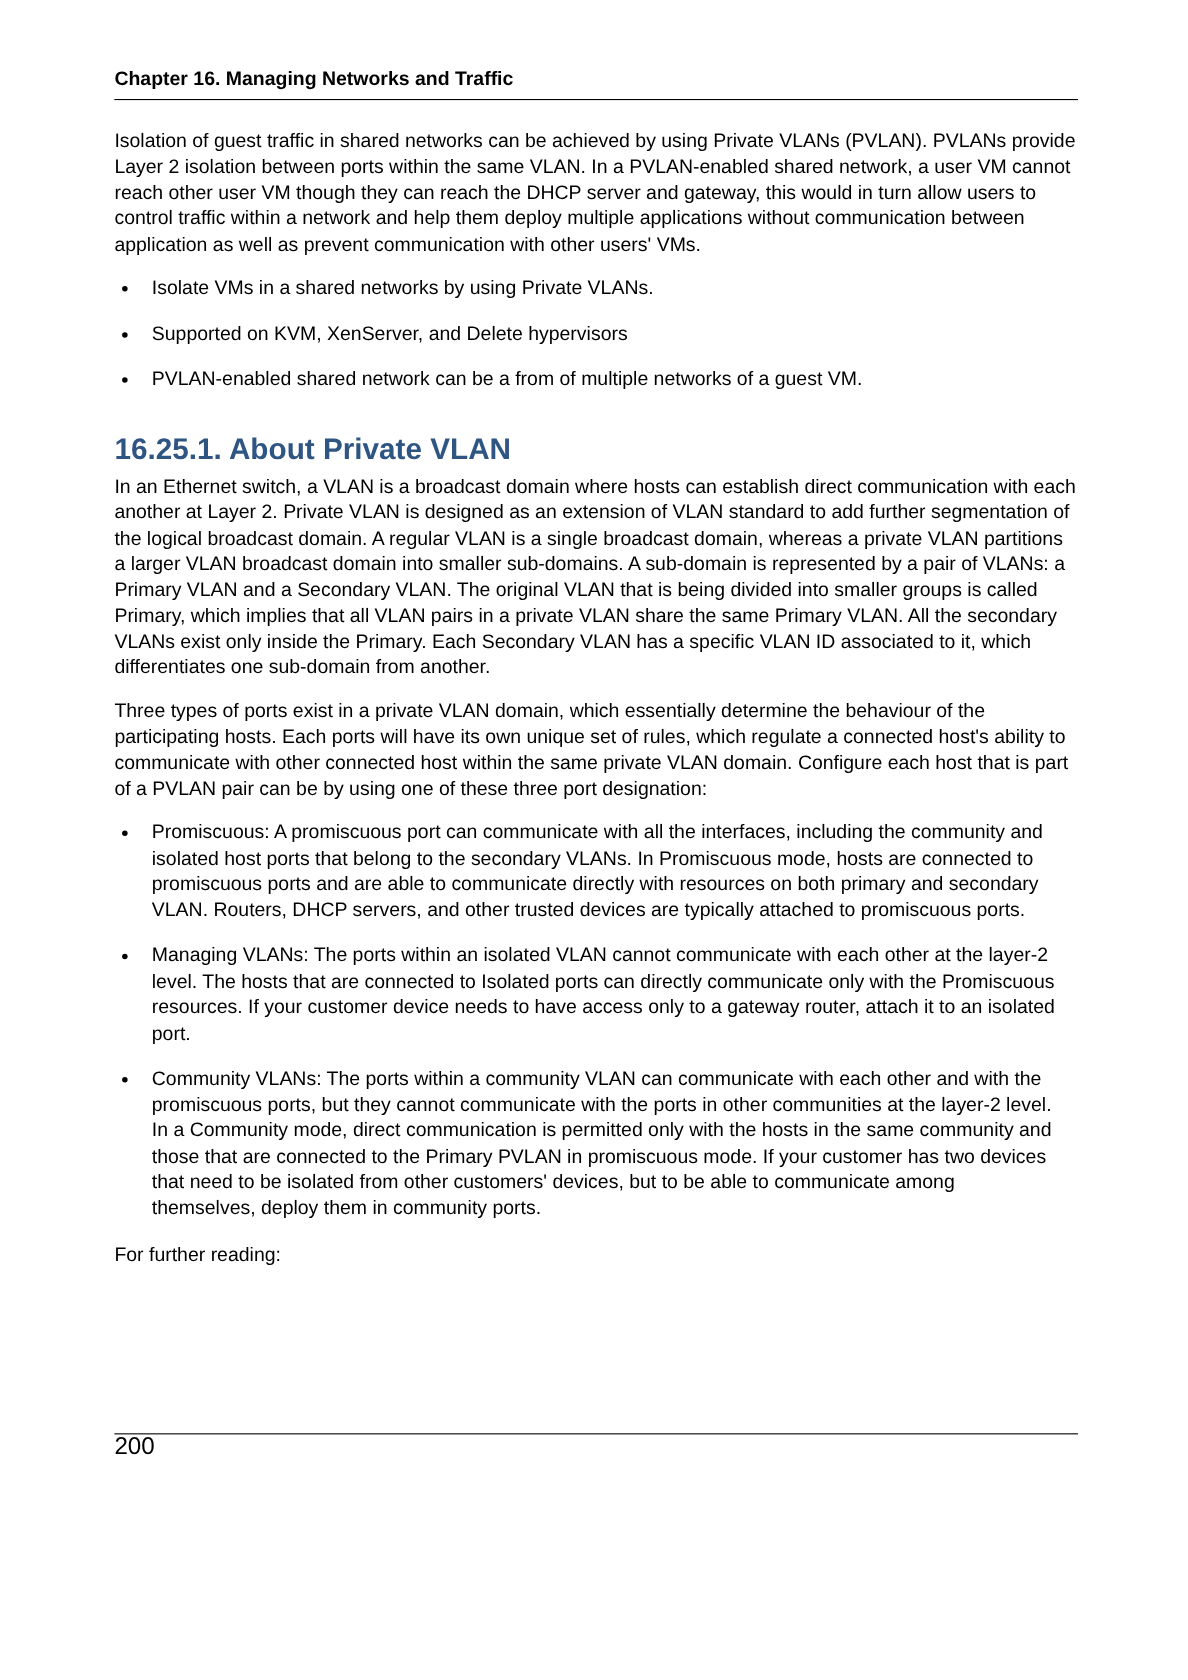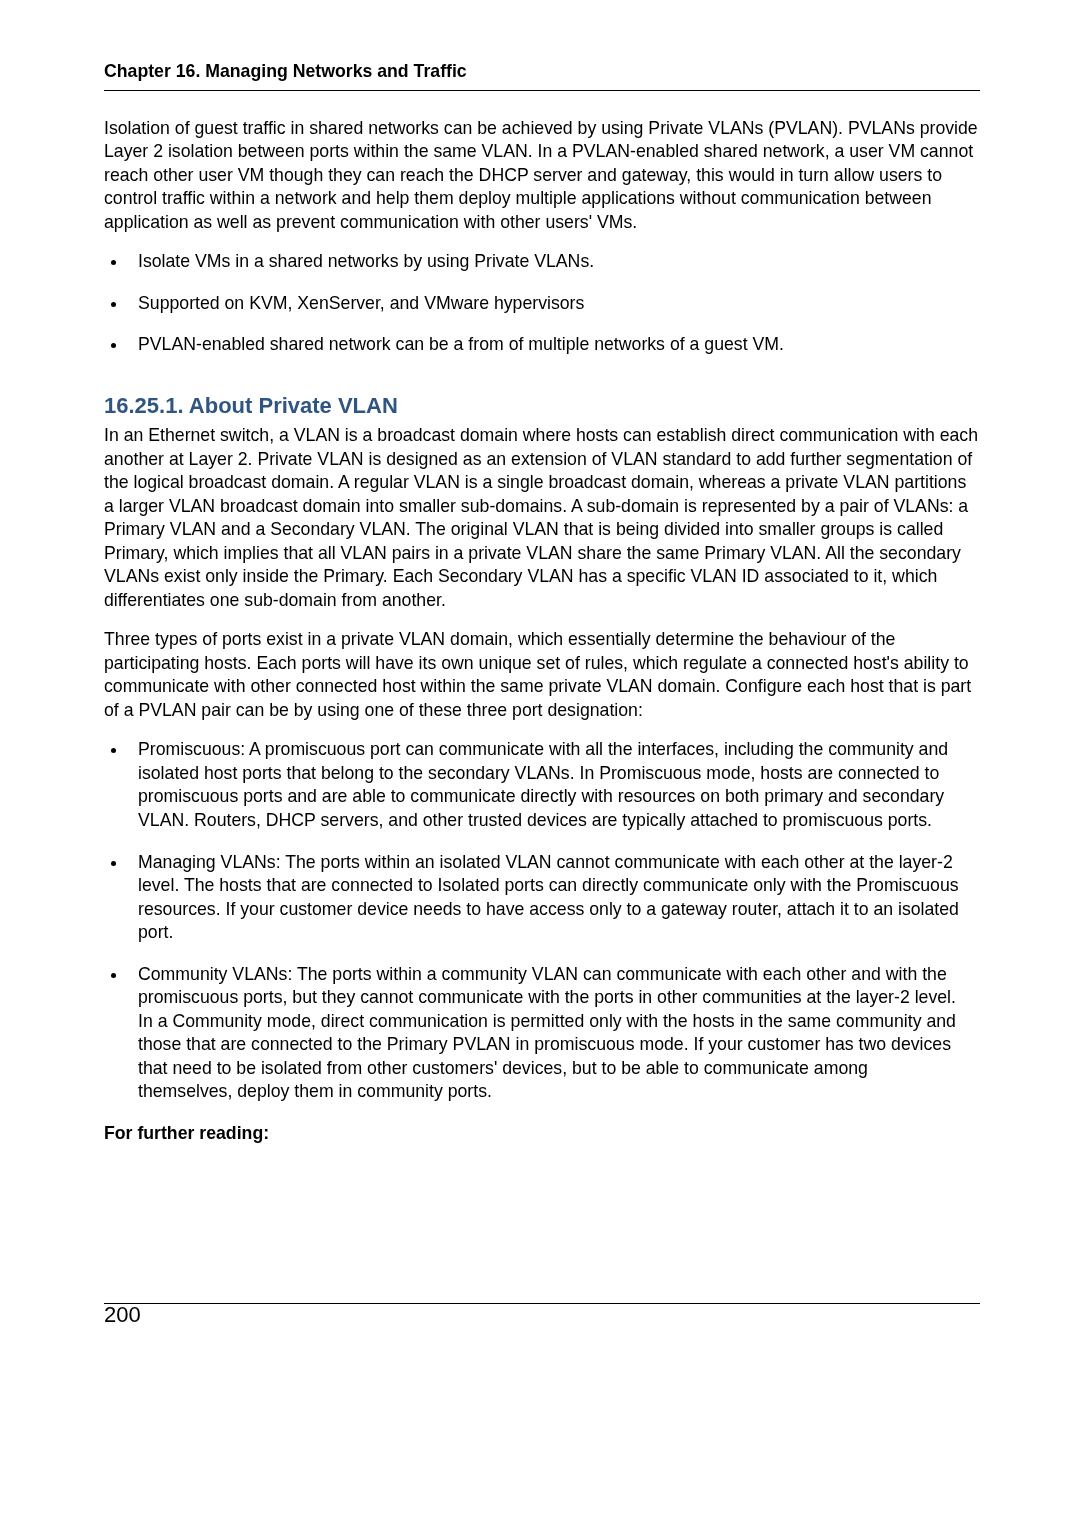--- a/index.html
+++ b/index.html
@@ -36,21 +36,21 @@
     margin: 14px 0 0 0;
   }
   h2.section {
     color: #2f5583;
     font-size: 28.5px;
     font-weight: bold;
     margin: 40px 0 4px 0;
   }
   h3.subsection {
     color: #2f5583;
-    font-size: 22px;
+    font-size: 27px;
     font-weight: bold;
     margin: 34px 0 4px 0;
   }
   p.body {
     margin: 2px 0 16px 0;
   }
   ul.bullets {
     list-style: disc;
     margin: 6px 16px 6px 0;
     padding-left: 24px;
@@ -80,21 +80,21 @@
 <div class="page">
 
   <div class="running-header">Chapter 16. Managing Networks and Traffic</div>
 
 
 
   <p class="body">Isolation of guest traffic in shared networks can be achieved by using Private VLANs (PVLAN). PVLANs provide Layer 2 isolation between ports within the same VLAN. In a PVLAN-enabled shared network, a user VM cannot reach other user VM though they can reach the DHCP server and gateway, this would in turn allow users to control traffic within a network and help them deploy multiple applications without communication between application as well as prevent communication with other users' VMs.</p>
 
   <ul class="bullets">
     <li>Isolate VMs in a shared networks by using Private VLANs.</li>
-    <li>Supported on KVM, XenServer, and VMware hypervisors</li>
+    <li>Supported on KVM, XenServer, and Delete hypervisors</li>
     <li>PVLAN-enabled shared network can be a from of multiple networks of a guest VM.</li>
   </ul>
 
   <h3 class="subsection">16.25.1. About Private VLAN</h3>
 
   <p class="body">In an Ethernet switch, a VLAN is a broadcast domain where hosts can establish direct communication with each another at Layer 2. Private VLAN is designed as an extension of VLAN standard to add further segmentation of the logical broadcast domain. A regular VLAN is a single broadcast domain, whereas a private VLAN partitions a larger VLAN broadcast domain into smaller sub-domains. A sub-domain is represented by a pair of VLANs: a Primary VLAN and a Secondary VLAN. The original VLAN that is being divided into smaller groups is called Primary, which implies that all VLAN pairs in a private VLAN share the same Primary VLAN. All the secondary VLANs exist only inside the Primary. Each Secondary VLAN has a specific VLAN ID associated to it, which differentiates one sub-domain from another.</p>
 
   <p class="body">Three types of ports exist in a private VLAN domain, which essentially determine the behaviour of the participating hosts. Each ports will have its own unique set of rules, which regulate a connected host's ability to communicate with other connected host within the same private VLAN domain. Configure each host that is part of a PVLAN pair can be by using one of these three port designation:</p>
 
   <ul class="bullets">
@@ -102,17 +102,17 @@
       <span class="bold">Promiscuous</span><span>: A promiscuous port can communicate with all the interfaces, including the community and isolated host ports that belong to the secondary VLANs. In Promiscuous mode, hosts are connected to promiscuous ports and are able to communicate directly with resources on both primary and secondary VLAN. Routers, DHCP servers, and other trusted devices are typically attached to promiscuous ports.</span>
     </li>
     <li>
       <span class="bold">Managing VLANs</span><span>: The ports within an isolated VLAN cannot communicate with each other at the layer-2 level. The hosts that are connected to Isolated ports can directly communicate only with the Promiscuous resources. If your customer device needs to have access only to a gateway router, attach it to an isolated port.</span>
     </li>
     <li>
       <span class="bold">Community VLANs</span><span>: The ports within a community VLAN can communicate with each other and with the promiscuous ports, but they cannot communicate with the ports in other communities at the layer-2 level. In a Community mode, direct communication is permitted only with the hosts in the same community and those that are connected to the Primary PVLAN in promiscuous mode. If your customer has two devices that need to be isolated from other customers' devices, but to be able to communicate among themselves, deploy them in community ports.</span>
     </li>
   </ul>
 
-  <p class="body" style="margin-top:8px;font-weight:bold;">For further reading:</p>
+  <p class="body" style="margin-top:8px;">For further reading:</p>
 
   <div class="footer-rule"></div>
   <div class="page-num">200</div>
 </div>
 
 </body></html>

